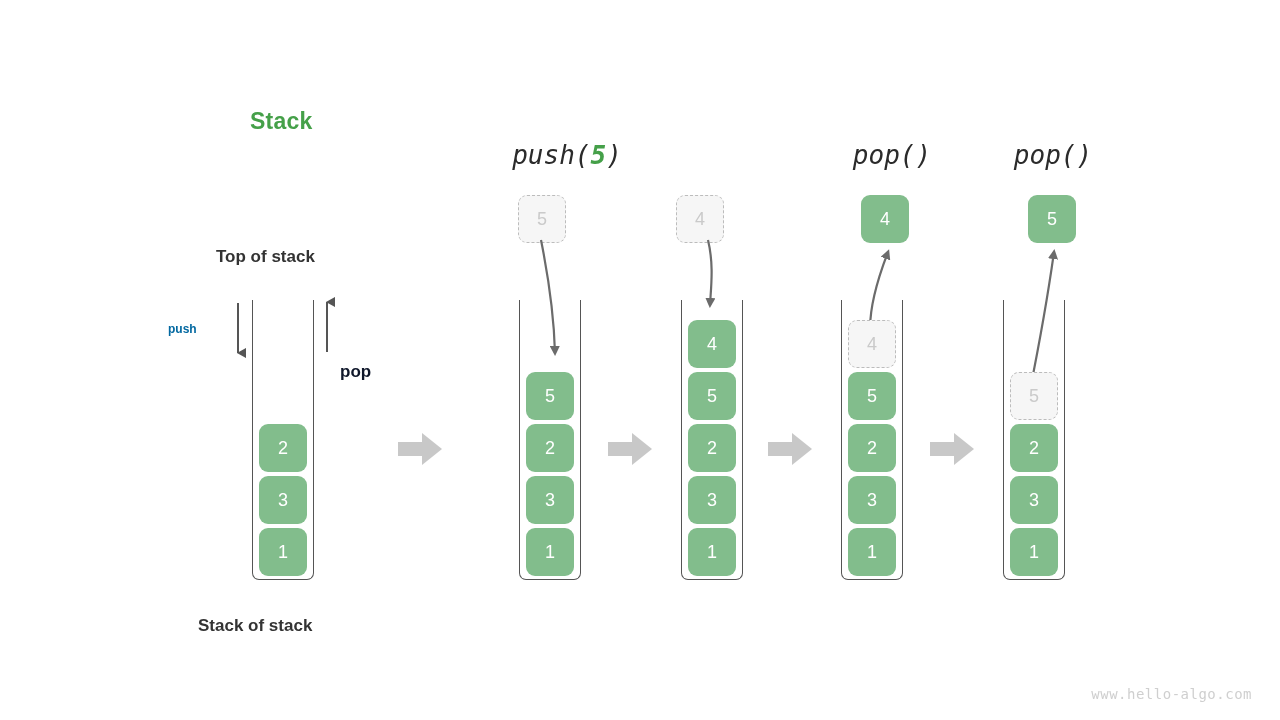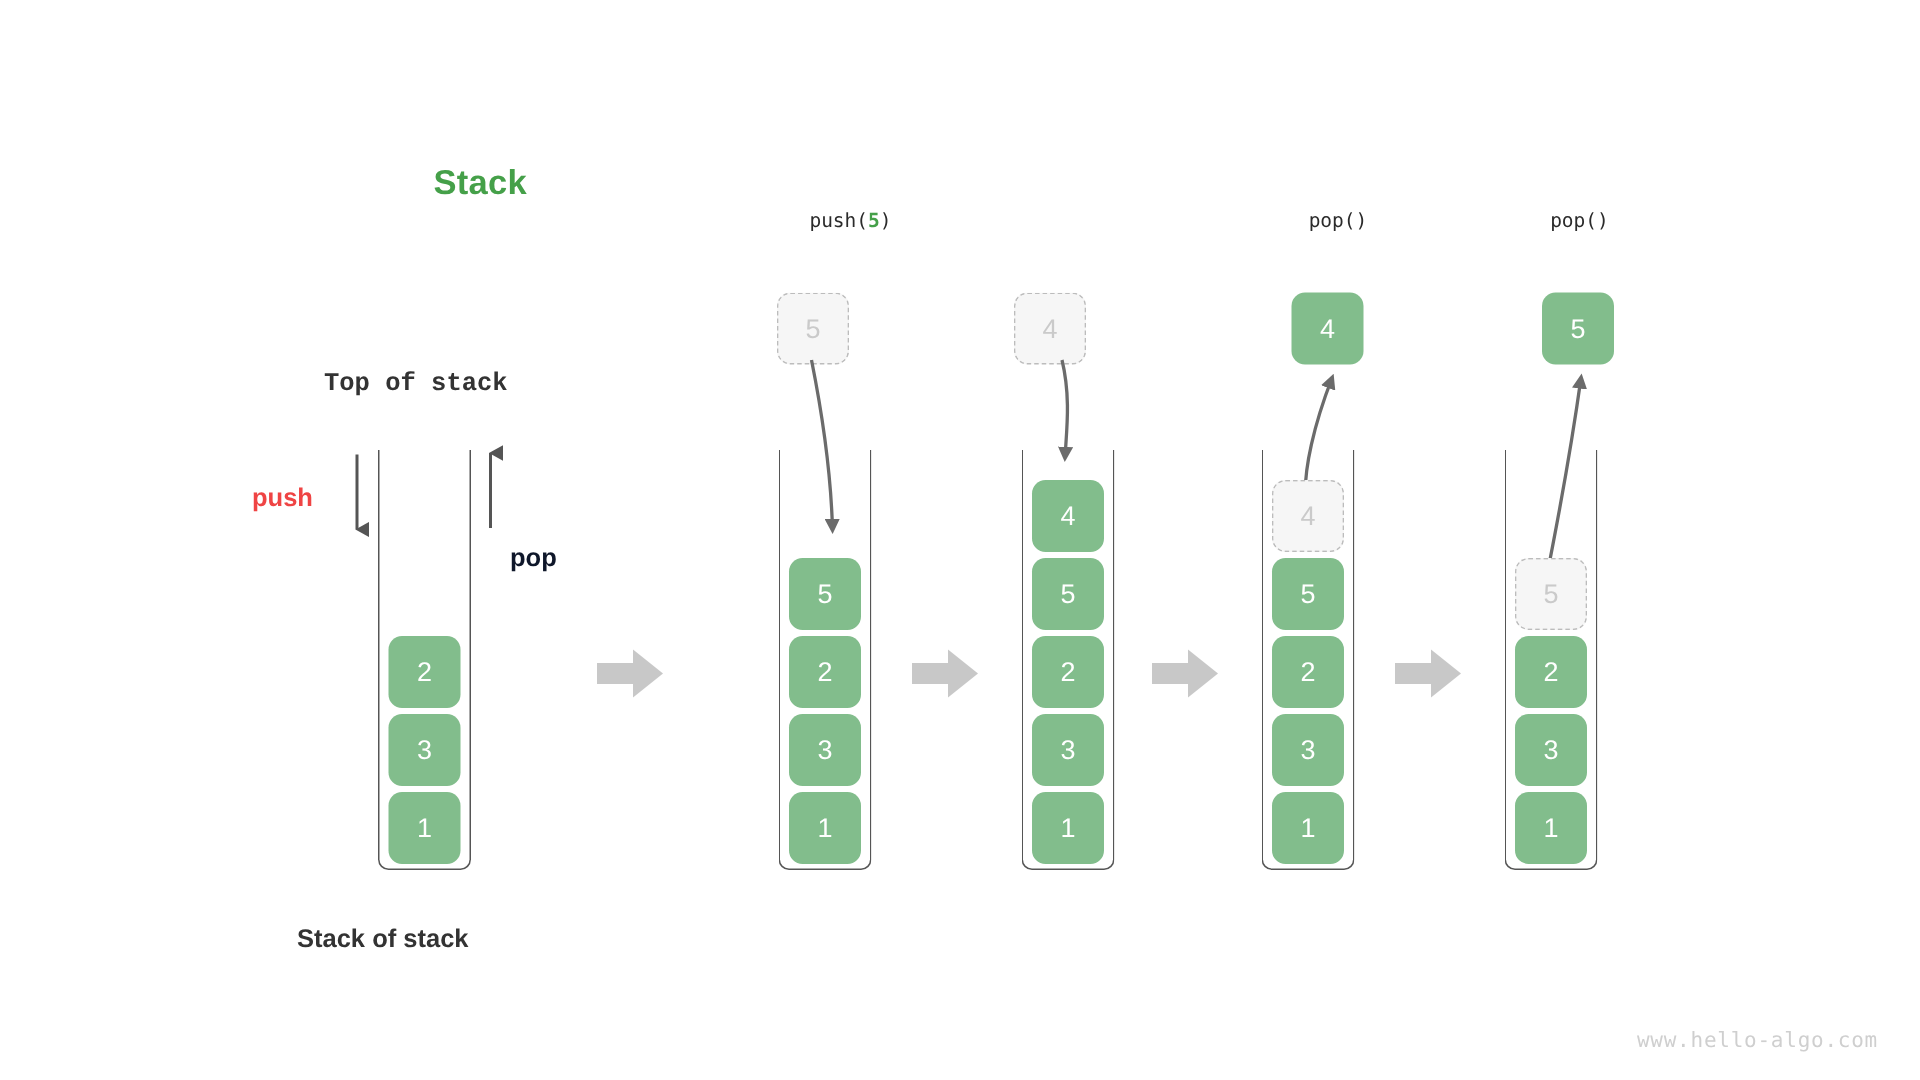--- a/index.html
+++ b/index.html
@@ -23,70 +23,69 @@
 
   
   .stack-title {
     position: absolute;
     left: 250px;
     top: 108px;
     font-size: 23px;
     font-weight: bold;
     color: #45a049;
     letter-spacing: 0.2px;
-    margin-left: 39px;
   }
 
   .top-label {
     position: absolute;
     left: 216px;
     top: 247px;
     font-size: 17px;
     font-weight: bold;
     color: #333333;
-    font-family: Liberation Mono, monospace;
   }
 
   .bottom-label {
     position: absolute;
     left: 198px;
     top: 616px;
     font-size: 17px;
     font-weight: bold;
     color: #333333;
   }
 
   .push-label {
     position: absolute;
     left: 168px;
     top: 322px;
-    font-size: 17px;
-    font-weight: bold;
-    color: #ef4444;
+    font-size: 12px;
+    font-weight: bold;
+    color: #0369a1;
   }
 
   .pop-label {
     position: absolute;
     left: 340px;
     top: 322px;
     font-size: 17px;
     font-weight: bold;
     color: #0f172a;
     margin-top: 40px;
   }
 
   .op-header {
     position: absolute;
     top: 140px;
     width: 180px;
     text-align: center;
     font-family: "DejaVu Sans Mono", "Liberation Mono", monospace;
-    font-size: 13px;
+    font-size: 26px;
     color: #2b2b2b;
     white-space: pre;
+    font-style: italic;
   }
   .op-header .num {
     color: #45a049;
     font-weight: bold;
   }
 
   .watermark {
     position: absolute;
     right: 28px;
     bottom: 18px;

